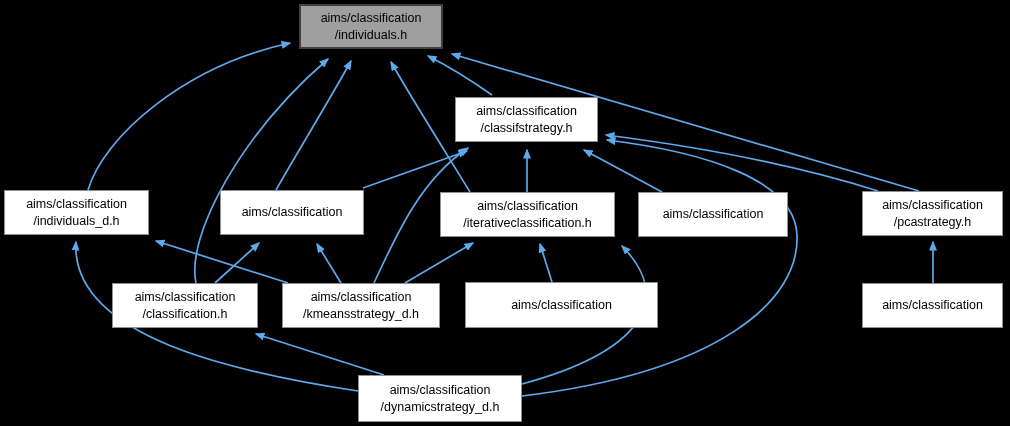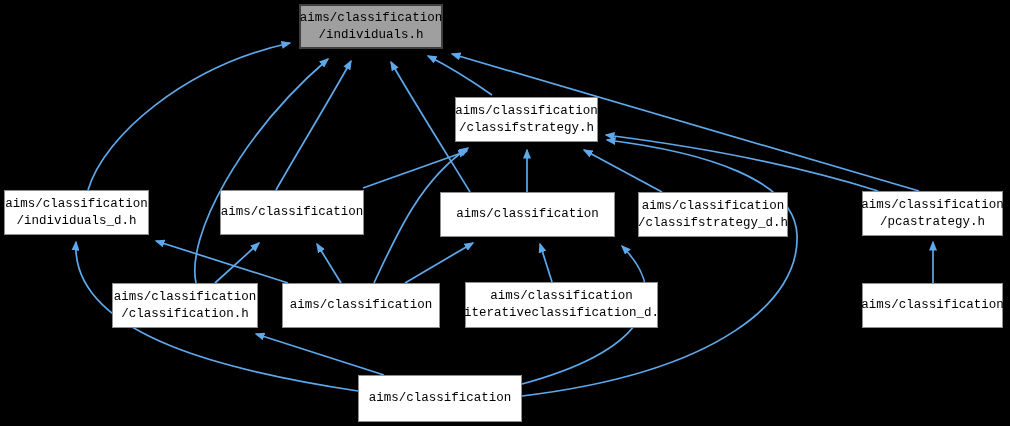--- a/index.html
+++ b/index.html
@@ -6,21 +6,21 @@
     margin: 0;
     padding: 0;
     background: #000000;
   }
   #graph-canvas {
     position: relative;
     width: 1010px;
     height: 426px;
     background: #000000;
     overflow: hidden;
-    font-family: Liberation Mono, monospace;
+    font-family: Liberation Sans, sans-serif;
   }
   #edges-layer {
     position: absolute;
     left: 0; top: 0;
     width: 1010px;
     height: 426px;
   }
   #edges-layer path.edge {
     fill: none;
     stroke-width: 1.7px;
@@ -82,39 +82,40 @@
     </div>
     <div class="node" style="left: 4px; top: 190px; width: 145px; height: 45px; background: rgb(255, 255, 255); border: 1px solid rgb(143, 143, 143); color: rgb(0, 0, 0);">
       <span>aims/classification</span>
       <span>/individuals_d.h</span>
     </div>
     <div class="node" style="left: 220px; top: 190px; width: 144px; height: 45px; background: rgb(255, 255, 255); border: 1px solid rgb(143, 143, 143); color: rgb(0, 0, 0);">
       <span>aims/classification</span>
     </div>
     <div class="node" style="left: 440px; top: 192px; width: 175px; height: 45px; background: rgb(255, 255, 255); border: 1px solid rgb(143, 143, 143); color: rgb(0, 0, 0);">
       <span>aims/classification</span>
+      <span>/iterativeclassification.h</span>
     </div>
     <div class="node" style="left: 638px; top: 192px; width: 150px; height: 45px; background: rgb(255, 255, 255); border: 1px solid rgb(143, 143, 143); color: rgb(0, 0, 0);">
       <span>aims/classification</span>
-      <span>/classifstrategy_d.h</span>
     </div>
     <div class="node" style="left: 862px; top: 191px; width: 141px; height: 45px; background: rgb(255, 255, 255); border: 1px solid rgb(143, 143, 143); color: rgb(0, 0, 0);">
       <span>aims/classification</span>
       <span>/pcastrategy.h</span>
     </div>
     <div class="node" style="left: 112px; top: 283px; width: 146px; height: 45px; background: rgb(255, 255, 255); border: 1px solid rgb(143, 143, 143); color: rgb(0, 0, 0);">
       <span>aims/classification</span>
       <span>/classification.h</span>
     </div>
     <div class="node" style="left: 282px; top: 283px; width: 158px; height: 45px; background: rgb(255, 255, 255); border: 1px solid rgb(143, 143, 143); color: rgb(0, 0, 0);">
       <span>aims/classification</span>
+      <span>/kmeansstrategy_d.h</span>
     </div>
     <div class="node" style="left: 465px; top: 282px; width: 193px; height: 46px; background: rgb(255, 255, 255); border: 1px solid rgb(143, 143, 143); color: rgb(0, 0, 0);">
       <span>aims/classification</span>
-      <span>/iterativeclassification_d.h</span>
     </div>
     <div class="node" style="left: 862px; top: 283px; width: 141px; height: 45px; background: rgb(255, 255, 255); border: 1px solid rgb(143, 143, 143); color: rgb(0, 0, 0);">
       <span>aims/classification</span>
     </div>
     <div class="node" style="left: 358px; top: 375px; width: 164px; height: 47px; background: rgb(255, 255, 255); border: 1px solid rgb(143, 143, 143); color: rgb(0, 0, 0);">
       <span>aims/classification</span>
+      <span>/dynamicstrategy_d.h</span>
     </div>
   </div>
 
 </body></html>

